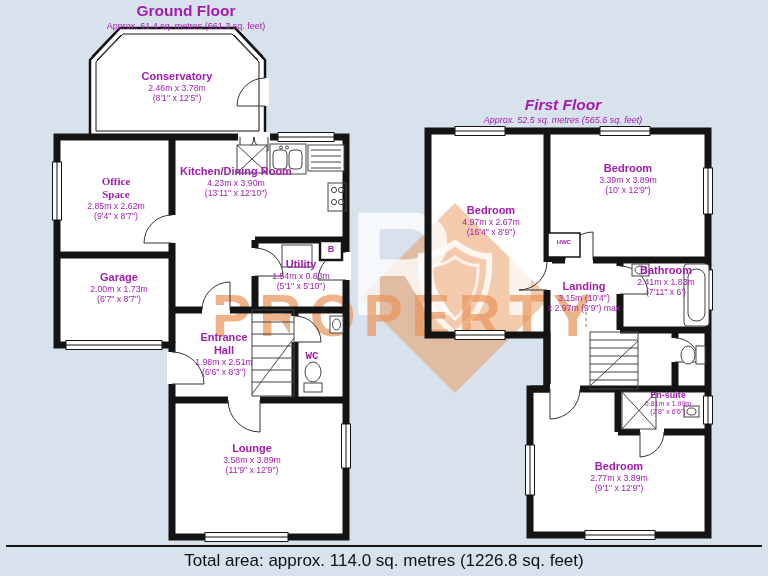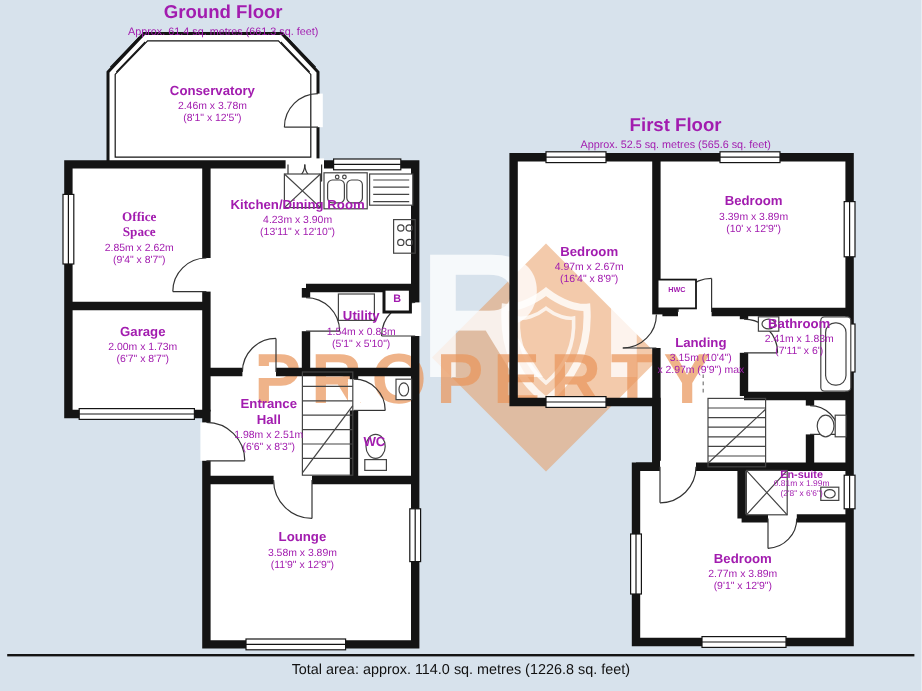--- a/index.html
+++ b/index.html
@@ -18,21 +18,21 @@
   .fs{font-size:9px;margin-top:1px;}
   .tiny{font-size:6px;font-weight:bold;transform:none;text-align:center;}
   .wm-ark{position:absolute;left:402px;top:190px;transform:translateX(-50%);z-index:10;
     font-weight:bold;font-size:148px;line-height:1;letter-spacing:44px;text-indent:44px;
     color:rgba(255,255,255,0.78);pointer-events:none;white-space:nowrap;}
   .wm-prop{position:absolute;left:402px;top:287px;transform:translateX(-50%);z-index:10;
     font-weight:bold;font-size:59px;line-height:1;letter-spacing:8px;text-indent:8px;
     color:rgba(233,150,92,0.72);pointer-events:none;white-space:nowrap;}
   #footer-line{position:absolute;left:6px;top:545px;width:756px;height:2px;background:#141414;z-index:30;}
   #footer-text{position:absolute;left:384px;top:551px;transform:translateX(-50%);z-index:30;
-    font-size:12px;color:#111;white-space:nowrap;}
+    font-size:17px;color:#111;white-space:nowrap;}
 </style>
 </head>
 <body>
 
 <div id="stage">
 
   <svg id="fills" class="layer" width="768" height="576" viewBox="0 0 768 576">
     <polygon fill="#ffffff" points="57,137 346,137 346,537 172,537 172,345 57,345"></polygon>
     <polygon fill="#ffffff" points="90,60 120,28 235,28 265,60 265,137 90,137"></polygon>
     <polygon fill="#ffffff" points="428,131 708,131 708,535 530,535 530,389 547,389 547,335 428,335"></polygon>
@@ -238,56 +238,56 @@
         <rect x="684" y="406" width="15" height="11"></rect>
         <ellipse cx="691.5" cy="411.5" rx="4.5" ry="3.5"></ellipse>
       </g>
     </g>
   </svg>
 
   <div class="lbl" style="left:186px;top:2px;">
     <div class="ft">Ground Floor</div>
     <div class="fs">Approx. 61.4 sq. metres (661.3 sq. feet)</div>
   </div>
-  <div class="lbl" style="left:563px;top:96px;">
+  <div class="lbl" style="left:563px;top:96px;font-style:italic;">
     <div class="ft">First Floor</div>
     <div class="fs">Approx. 52.5 sq. metres (565.6 sq. feet)</div>
   </div>
 
   <div class="lbl" style="left:177px;top:70px;">
     <div class="rn">Conservatory</div>
     <div class="rd">2.46m x 3.78m</div>
     <div class="rd">(8'1" x 12'5")</div>
   </div>
   <div class="lbl" style="left:116px;top:175px;">
     <div class="rn" style="width:52px;margin:0 auto;font-family:Liberation Serif, serif;">Office Space</div>
     <div class="rd">2.85m x 2.62m</div>
     <div class="rd">(9'4" x 8'7")</div>
   </div>
-  <div class="lbl" style="left:248px;top:165px;">
+  <div class="lbl" style="left:236px;top:165px;">
     <div class="rn" style="width:112px;margin:0 auto;">Kitchen/Dining Room</div>
     <div class="rd">4.23m x 3.90m</div>
     <div class="rd">(13'11" x 12'10")</div>
   </div>
   <div class="lbl" style="left:119px;top:271px;">
     <div class="rn">Garage</div>
     <div class="rd">2.00m x 1.73m</div>
     <div class="rd">(6'7" x 8'7")</div>
   </div>
   <div class="lbl" style="left:301px;top:258px;">
     <div class="rn">Utility</div>
     <div class="rd">1.54m x 0.83m</div>
     <div class="rd">(5'1" x 5'10")</div>
   </div>
   <div class="lbl" style="left:224px;top:331px;">
     <div class="rn" style="width:62px;margin:0 auto;">Entrance Hall</div>
     <div class="rd">1.98m x 2.51m</div>
     <div class="rd">(6'6" x 8'3")</div>
   </div>
-  <div class="lbl" style="left:312px;top:363px;">
+  <div class="lbl" style="left:312px;top:350px;font-family:Liberation Mono, monospace;">
     <div class="rn">WC</div>
   </div>
   <div class="lbl" style="left:252px;top:442px;">
     <div class="rn">Lounge</div>
     <div class="rd">3.58m x 3.89m</div>
     <div class="rd">(11'9" x 12'9")</div>
   </div>
 
   <div class="lbl" style="left:491px;top:204px;">
     <div class="rn">Bedroom</div>

